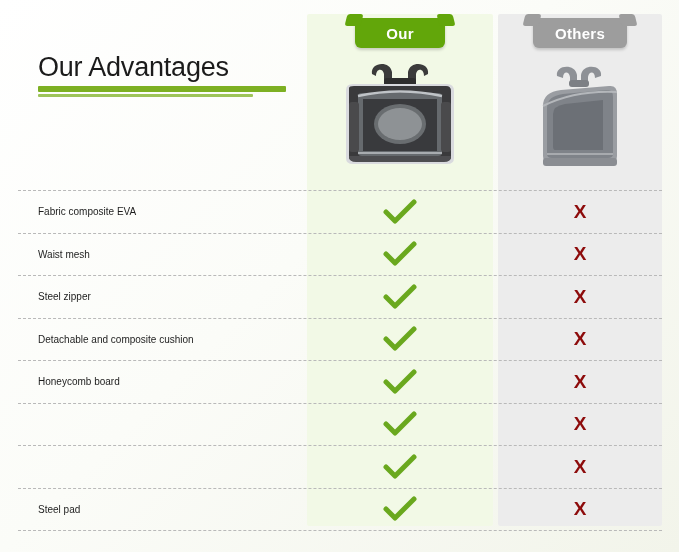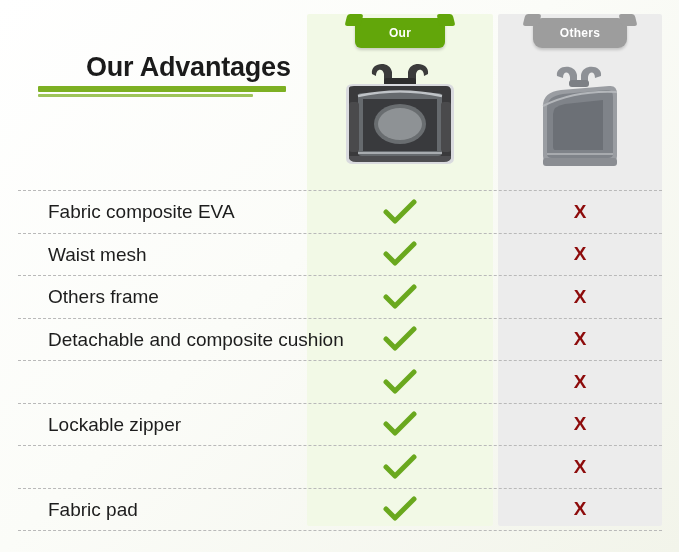--- a/index.html
+++ b/index.html
@@ -55,26 +55,25 @@
   }
   .tab-our {
     left: 355px;
     width: 90px;
     background: #62a60a;
   }
   .tab-others {
     left: 533px;
     width: 94px;
     background: #9d9d9d;
-    border-radius: 9px;
   }
   .tab span {
     color: #ffffff;
     font-weight: bold;
-    font-size: 12px;
+    font-size: 15px;
     letter-spacing: 0.3px;
   }
   
   .tab::before, .tab::after {
     content: "";
     position: absolute;
     top: -4px;
     width: 16px;
     height: 12px;
     border-radius: 3px;
@@ -86,25 +85,24 @@
 
   
   .title-wrap {
     position: absolute;
     left: 38px;
     top: 52px;
     width: 255px;
   }
   .title {
     font-size: 27px;
-    font-weight: bold;
+    font-weight: normal;
     color: #1b1b1b;
     letter-spacing: -0.2px;
     white-space: nowrap;
-    margin-left: 48px;
   }
   .title-underline {
     margin-top: 3px;
     height: 6px;
     width: 248px;
     background: #7db023;
     border-radius: 1px;
   }
   .title-underline2 {
     margin-top: 2px;
@@ -141,25 +139,25 @@
   .row {
     position: relative;
     height: 41.5px;
     border-bottom: 1px dashed #b9b9b9;
   }
   .row:first-child {
     border-top: 1px dashed #b9b9b9;
   }
   .row-label {
     position: absolute;
-    left: 30px;
+    left: 20px;
     top: 0;
     height: 41.5px;
     line-height: 41.5px;
-    font-size: 19px;
+    font-size: 10px;
     color: #1d1d1d;
   }
   .mark-our {
     position: absolute;
     left: 289px;
     top: 0;
     width: 186px;
     height: 41.5px;
     display: flex;
     align-items: center;
@@ -264,21 +262,21 @@
         <svg class="check-svg" width="34" height="26" viewBox="0 0 34 26">
             <path d="M3 13 L12 22 L31 3" stroke="#6aa81e" stroke-width="5" fill="none" stroke-linecap="round" stroke-linejoin="round"></path>
           </svg>
       </div>
       <div class="mark-others">
         <span class="x-mark">X</span>
       </div>
     </div>
 
     <div class="row">
-      <div class="row-label">Others frame</div>
+      <div class="row-label">Steel zipper</div>
       <div class="mark-our">
         <svg class="check-svg" width="34" height="26" viewBox="0 0 34 26">
             <path d="M3 13 L12 22 L31 3" stroke="#6aa81e" stroke-width="5" fill="none" stroke-linecap="round" stroke-linejoin="round"></path>
           </svg>
       </div>
       <div class="mark-others">
         <span class="x-mark">X</span>
       </div>
     </div>
 
@@ -288,55 +286,55 @@
         <svg class="check-svg" width="34" height="26" viewBox="0 0 34 26">
             <path d="M3 13 L12 22 L31 3" stroke="#6aa81e" stroke-width="5" fill="none" stroke-linecap="round" stroke-linejoin="round"></path>
           </svg>
       </div>
       <div class="mark-others">
         <span class="x-mark">X</span>
       </div>
     </div>
 
     <div class="row">
-      <div class="mark-our">
-        <svg class="check-svg" width="34" height="26" viewBox="0 0 34 26">
-            <path d="M3 13 L12 22 L31 3" stroke="#6aa81e" stroke-width="5" fill="none" stroke-linecap="round" stroke-linejoin="round"></path>
-          </svg>
-      </div>
-      <div class="mark-others">
-        <span class="x-mark">X</span>
-      </div>
-    </div>
-
-    <div class="row">
-      <div class="row-label">Lockable zipper</div>
-      <div class="mark-our">
-        <svg class="check-svg" width="34" height="26" viewBox="0 0 34 26">
-            <path d="M3 13 L12 22 L31 3" stroke="#6aa81e" stroke-width="5" fill="none" stroke-linecap="round" stroke-linejoin="round"></path>
-          </svg>
-      </div>
-      <div class="mark-others">
-        <span class="x-mark">X</span>
-      </div>
-    </div>
-
-    <div class="row">
-      <div class="mark-our">
-        <svg class="check-svg" width="34" height="26" viewBox="0 0 34 26">
-            <path d="M3 13 L12 22 L31 3" stroke="#6aa81e" stroke-width="5" fill="none" stroke-linecap="round" stroke-linejoin="round"></path>
-          </svg>
-      </div>
-      <div class="mark-others">
-        <span class="x-mark">X</span>
-      </div>
-    </div>
-
-    <div class="row">
-      <div class="row-label">Fabric pad</div>
+      <div class="row-label">Honeycomb board</div>
+      <div class="mark-our">
+        <svg class="check-svg" width="34" height="26" viewBox="0 0 34 26">
+            <path d="M3 13 L12 22 L31 3" stroke="#6aa81e" stroke-width="5" fill="none" stroke-linecap="round" stroke-linejoin="round"></path>
+          </svg>
+      </div>
+      <div class="mark-others">
+        <span class="x-mark">X</span>
+      </div>
+    </div>
+
+    <div class="row">
+      <div class="mark-our">
+        <svg class="check-svg" width="34" height="26" viewBox="0 0 34 26">
+            <path d="M3 13 L12 22 L31 3" stroke="#6aa81e" stroke-width="5" fill="none" stroke-linecap="round" stroke-linejoin="round"></path>
+          </svg>
+      </div>
+      <div class="mark-others">
+        <span class="x-mark">X</span>
+      </div>
+    </div>
+
+    <div class="row">
+      <div class="mark-our">
+        <svg class="check-svg" width="34" height="26" viewBox="0 0 34 26">
+            <path d="M3 13 L12 22 L31 3" stroke="#6aa81e" stroke-width="5" fill="none" stroke-linecap="round" stroke-linejoin="round"></path>
+          </svg>
+      </div>
+      <div class="mark-others">
+        <span class="x-mark">X</span>
+      </div>
+    </div>
+
+    <div class="row">
+      <div class="row-label">Steel pad</div>
       <div class="mark-our">
         <svg class="check-svg" width="34" height="26" viewBox="0 0 34 26">
             <path d="M3 13 L12 22 L31 3" stroke="#6aa81e" stroke-width="5" fill="none" stroke-linecap="round" stroke-linejoin="round"></path>
           </svg>
       </div>
       <div class="mark-others">
         <span class="x-mark">X</span>
       </div>
     </div>
 

